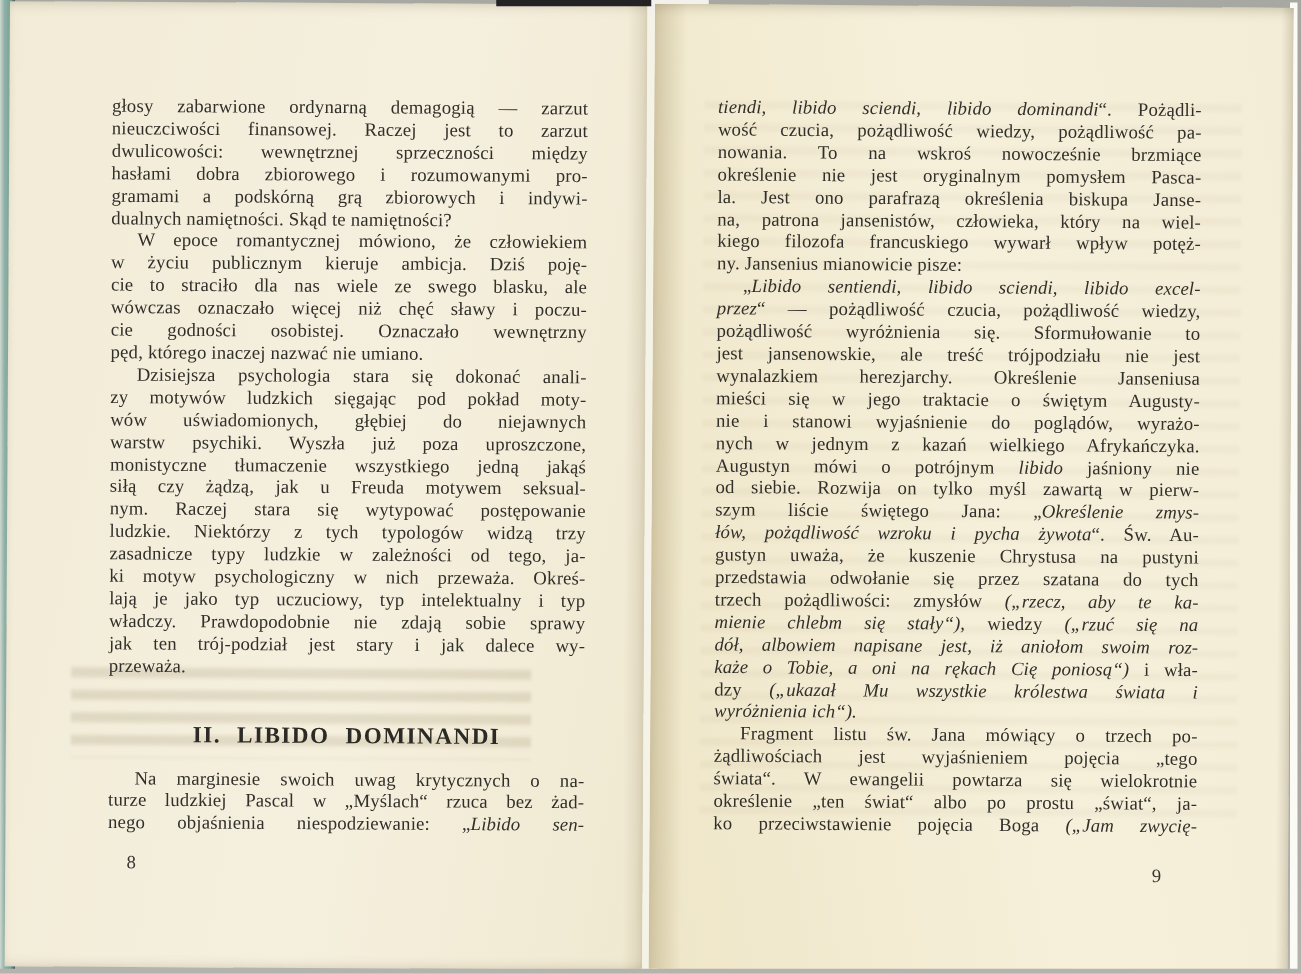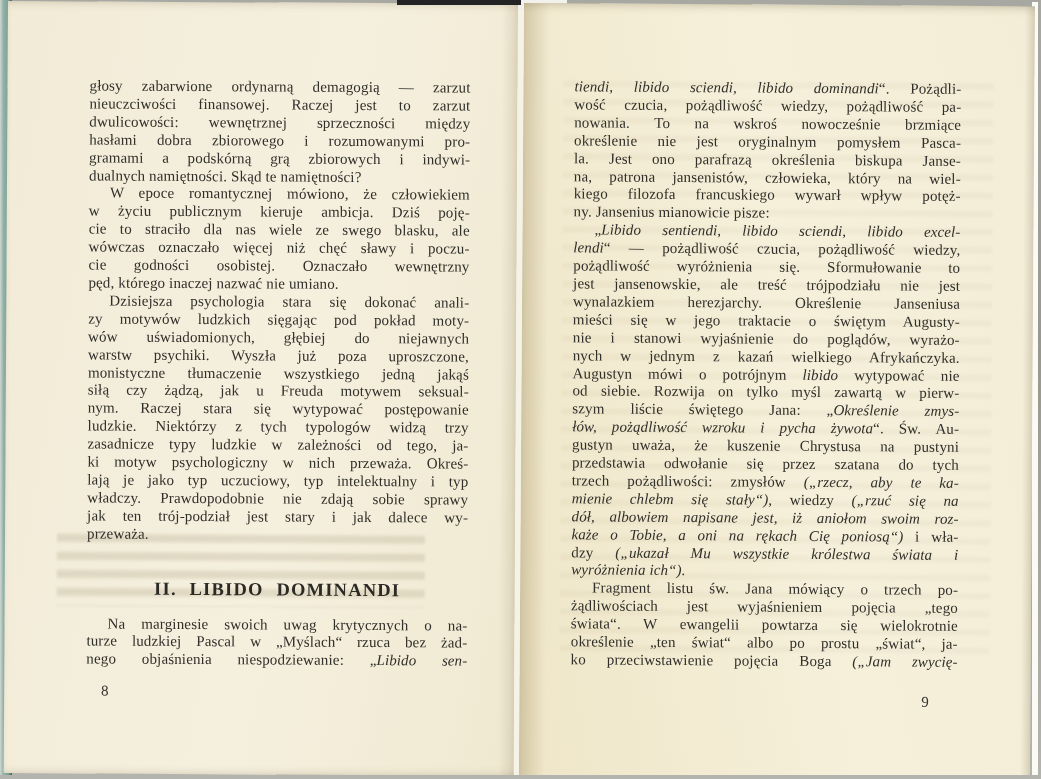--- a/index.html
+++ b/index.html
@@ -154,28 +154,28 @@
           <div class="line"><span>wość czucia, pożądliwość wiedzy, pożądliwość pa-</span></div>
           <div class="line"><span>nowania. To na wskroś nowocześnie brzmiące</span></div>
           <div class="line"><span>określenie nie jest oryginalnym pomysłem Pasca-</span></div>
           <div class="line"><span>la. Jest ono parafrazą określenia biskupa Janse-</span></div>
           <div class="line"><span>na, patrona jansenistów, człowieka, który na wiel-</span></div>
           <div class="line"><span>kiego filozofa francuskiego wywarł wpływ potęż-</span></div>
           <div class="line endline"><span>ny. Jansenius mianowicie pisze:</span></div>
         </div>
       <div class="para">
           <div class="line indent"><span>„</span><i>Libido sentiendi, libido sciendi, libido excel-</i></div>
-          <div class="line"><i>lendi</i><span>“ — pożądliwość czucia, pożądliwość wiedzy,</span></div>
+          <div class="line"><i>przez</i><span>“ — pożądliwość czucia, pożądliwość wiedzy,</span></div>
           <div class="line"><span>pożądliwość wyróżnienia się. Sformułowanie to</span></div>
           <div class="line"><span>jest jansenowskie, ale treść trójpodziału nie jest</span></div>
           <div class="line"><span>wynalazkiem herezjarchy. Określenie Janseniusa</span></div>
           <div class="line"><span>mieści się w jego traktacie o świętym Augusty-</span></div>
           <div class="line"><span>nie i stanowi wyjaśnienie do poglądów, wyrażo-</span></div>
           <div class="line"><span>nych w jednym z kazań wielkiego Afrykańczyka.</span></div>
-          <div class="line"><span>Augustyn mówi o potrójnym </span><i>libido</i><span> wytypować nie</span></div>
+          <div class="line"><span>Augustyn mówi o potrójnym </span><i>libido</i><span> jaśniony nie</span></div>
           <div class="line"><span>od siebie. Rozwija on tylko myśl zawartą w pierw-</span></div>
           <div class="line"><span>szym liście świętego Jana: „</span><i>Określenie zmys-</i></div>
           <div class="line"><i>łów, pożądliwość wzroku i pycha żywota</i><span>“. Św. Au-</span></div>
           <div class="line"><span>gustyn uważa, że kuszenie Chrystusa na pustyni</span></div>
           <div class="line"><span>przedstawia odwołanie się przez szatana do tych</span></div>
           <div class="line"><span>trzech pożądliwości: zmysłów </span><i>(„rzecz, aby te ka-</i></div>
           <div class="line"><i>mienie chlebm się stały“),</i><span> wiedzy </span><i>(„rzuć się na</i></div>
           <div class="line"><i>dół, albowiem napisane jest, iż aniołom swoim roz-</i></div>
           <div class="line"><i>każe o Tobie, a oni na rękach Cię poniosą“)</i><span> i wła-</span></div>
           <div class="line"><span>dzy </span><i>(„ukazał Mu wszystkie królestwa świata i</i></div>

